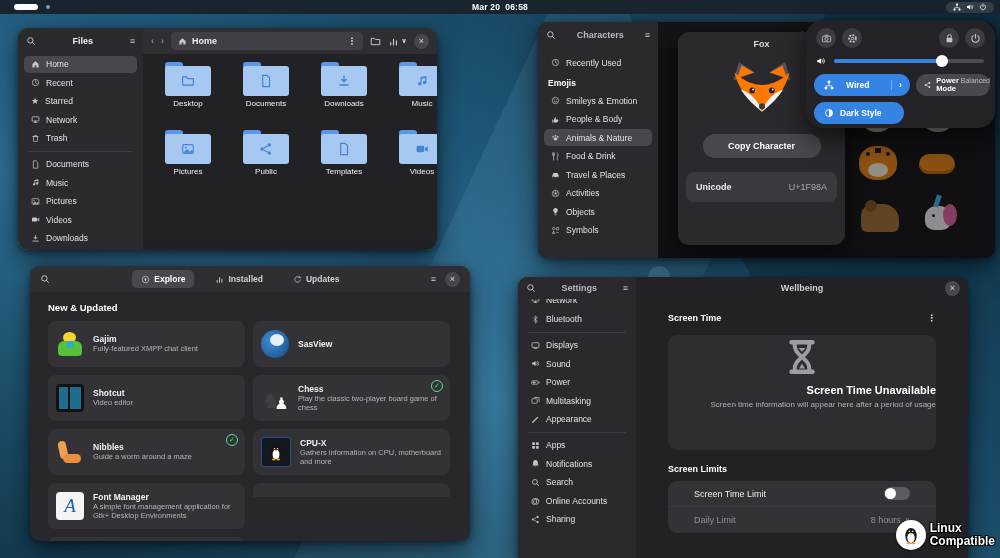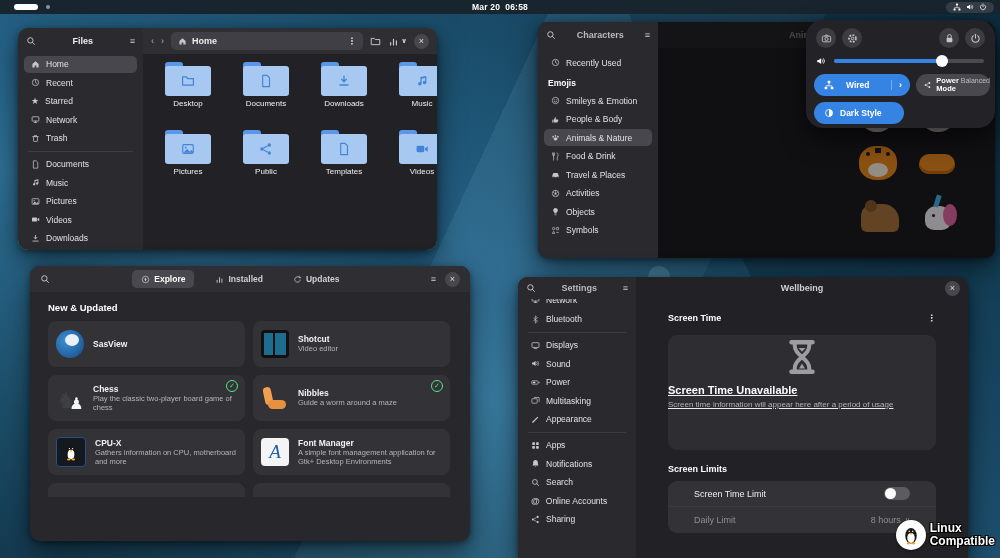--- a/index.html
+++ b/index.html
@@ -555,20 +555,33 @@
       <div class="emoji" style="left:78px;top:80px;width:34px;height:34px;">
         <div style="position:absolute;left:2px;top:8px;width:26px;height:24px;border-radius:45% 45% 35% 35%;background:#f4f1f6;"></div>
         <div style="position:absolute;right:0;top:6px;width:14px;height:22px;border-radius:50%;background:#e668a7;"></div>
         <div style="position:absolute;left:12px;top:-3px;width:5px;height:12px;background:#4ab3e8;transform:rotate(18deg);"></div>
         <div style="position:absolute;left:9px;top:16px;width:3px;height:3px;border-radius:50%;background:#241f31;"></div>
       </div>
     </div>
     <div class="dim"></div>
   </div>
 
+  <div class="abs" style="left:140px;top:10px;width:167px;height:213px;background:#29292e;border-radius:11px;box-shadow:0 6px 20px rgba(0,0,0,.6);">
+    <div style="text-align:center;padding-top:7px;font-weight:bold;font-size:9px;color:#d9d9de;">Fox</div>
+    <svg width="64" height="57" style="margin:12px auto 0;">
+        <use href="#i-fox"></use>
+      </svg>
+    <div style="margin:16px auto 0;width:118px;height:24px;border-radius:13px;background:#47474d;display:flex;align-items:center;justify-content:center;font-weight:bold;font-size:9px;color:#fff;">
+        <span>Copy Character</span>
+      </div>
+    <div style="margin:14px 8px 0;height:30px;border-radius:8px;background:#39393f;display:flex;align-items:center;padding:0 10px;box-sizing:border-box;">
+      <span style="font-weight:bold;color:#e8e8ec;">Unicode</span>
+      <span style="margin-left:auto;color:#a8a8ae;">U+1F98A</span>
+    </div>
+  </div>
 </div>
 
 <div class="abs" style="left:806px;top:20px;width:189px;height:108px;background:#232327;border-radius:17px;box-shadow:0 10px 26px rgba(0,0,0,.6);z-index:50;">
   <div class="cirbtn" style="position:absolute;left:10px;top:8px;width:20px;height:20px;background:#3c3c41;">
       <svg width="11" height="11" class="ic">
         <use href="#i-camera"></use>
       </svg>
     </div>
   <div class="cirbtn" style="position:absolute;left:36px;top:8px;width:20px;height:20px;background:#3c3c41;">
       <svg width="11" height="11" class="ic">
@@ -644,20 +657,31 @@
         </div>
     </div>
     <span class="glyph" style="margin-right:9px;">≡</span>
     <div class="cirbtn">
         <span>×</span>
       </div>
   </div>
   <div style="padding:10px 18px 0;font-weight:bold;font-size:9.5px;color:#fff;">New &amp; Updated</div>
   <div style="display:flex;flex-wrap:wrap;gap:8px;padding:8px 18px 0;">
 
+    <div class="card">
+      <div class="appic" style="background:transparent;">
+        <div style="position:absolute;left:7px;top:2px;width:13px;height:11px;border-radius:50%;background:#f6d32d;"></div>
+        <div style="position:absolute;left:2px;top:11px;width:24px;height:15px;border-radius:6px 6px 4px 4px;background:#57c038;"></div>
+        <div style="position:absolute;left:11px;top:11px;width:6px;height:7px;background:#2ea5dc;border-radius:0 0 3px 3px;"></div>
+      </div>
+      <div>
+          <div class="nm">Gajim</div>
+          <div class="ds">Fully-featured XMPP chat client</div>
+        </div>
+    </div>
 
     <div class="card">
       <div class="appic" style="border-radius:50%;background:radial-gradient(circle at 38% 38%,#3d8fd4,#154a86);">
         <div style="position:absolute;left:9px;top:4px;width:14px;height:12px;border-radius:50%;background:#e8f0fa;"></div>
       </div>
       <div>
           <div class="nm">SasView</div>
         </div>
     </div>
 
@@ -818,21 +842,21 @@
     <div class="hb" style="height:22px;background:#222226;justify-content:center;position:relative;">
       <span class="titlebold" style="color:#cfcfd4">Wellbeing</span>
       <div class="cirbtn" style="position:absolute;right:8px;top:4px;">
           <span>×</span>
         </div>
     </div>
     <div class="row" style="margin:14px 32px 0;justify-content:space-between;">
       <span style="font-weight:bold;color:#fff;">Screen Time</span>
       <span class="glyph">⋮</span>
     </div>
-    <div style="margin:8px 32px 0;height:115px;background:#2d2d32;border-radius:9px;text-align:left;text-decoration:underline;">
+    <div style="margin:8px 32px 0;height:115px;background:#2d2d32;border-radius:9px;text-align:right;">
       <svg width="40" height="44" style="margin:12px auto 0;color:#9c9ca2;">
           <use href="#i-hourglass"></use>
         </svg>
       <div style="font-weight:bold;font-size:11px;color:#fff;margin-top:5px;">Screen Time Unavailable</div>
       <div style="font-size:8px;color:#b2b2b8;margin-top:4px;">Screen time information will appear here after a period of usage</div>
     </div>
     <div style="margin:14px 32px 0;font-weight:bold;color:#fff;">Screen Limits</div>
     <div style="margin:7px 32px 0;border-radius:9px;overflow:hidden;">
       <div class="srow" style="border-bottom:1px solid #3a3a40;">
         <span>Screen Time Limit</span>

